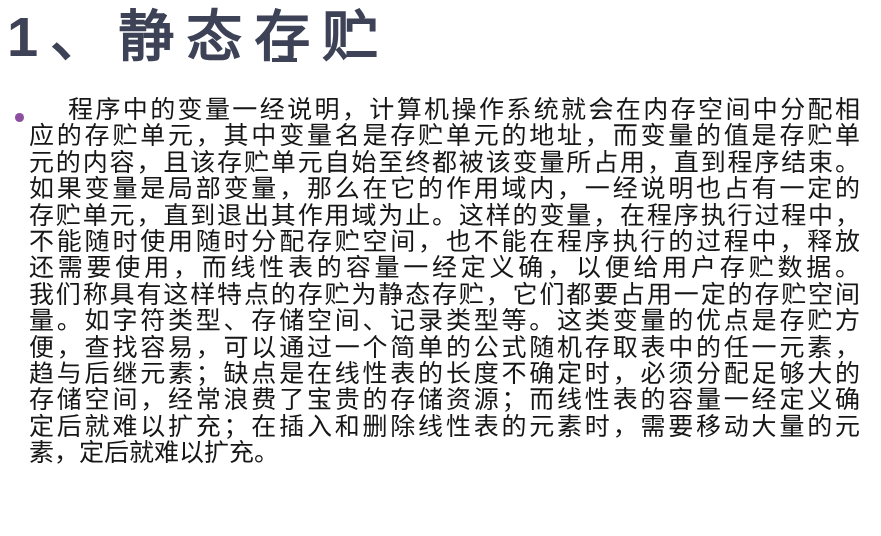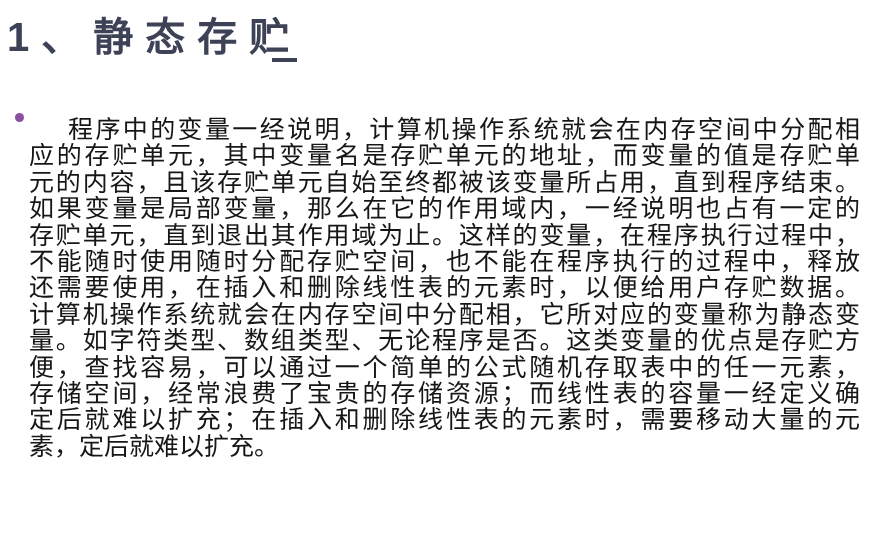--- a/index.html
+++ b/index.html
@@ -12,21 +12,21 @@
   .slide {
     position: relative;
     width: 881px; height: 536px;
     background: #ffffff;
   }
   .slide-title {
     position: absolute;
     left: 7px; top: 6px;
     font-family: "Liberation Sans", "DejaVu Sans", sans-serif;
     font-weight: 700;
-    font-size: 40px;
+    font-size: 56px;
     line-height: 62px;
     letter-spacing: 12px;
     color: #3E4256;
     white-space: nowrap;
   }
   .title-stroke {
     position: absolute;
     left: 272px; top: 58px;
     width: 25px; height: 4px;
     background: #3E4256;
@@ -61,29 +61,30 @@
 <body style="background: rgb(255, 255, 255);">
 
 <div class="slide">
 
   <h1 class="slide-title" style="color: rgb(62, 66, 86);">1、静态存贮</h1>
 
   <div class="title-stroke" style="background: rgb(62, 66, 86);"></div>
 
   <span class="bullet-dot" style="background: rgb(140, 78, 158);"></span>
 
-  <div class="body-block" style="color: rgb(22, 22, 22); margin-top: 20px;">
+  <div class="body-block" style="color: rgb(22, 22, 22);">
     <div class="body-line">程序中的变量一经说明，计算机操作系统就会在内存空间中分配相</div>
     <div class="body-line">应的存贮单元，其中变量名是存贮单元的地址，而变量的值是存贮单</div>
     <div class="body-line">元的内容，且该存贮单元自始至终都被该变量所占用，直到程序结束。</div>
     <div class="body-line">如果变量是局部变量，那么在它的作用域内，一经说明也占有一定的</div>
     <div class="body-line">存贮单元，直到退出其作用域为止。这样的变量，在程序执行过程中，</div>
     <div class="body-line">不能随时使用随时分配存贮空间，也不能在程序执行的过程中，释放</div>
-    <div class="body-line">还需要使用，在插入和删除线性表的元素时，以便给用户存贮数据。</div>
-    <div class="body-line">计算机操作系统就会在内存空间中分配相，它所对应的变量称为静态变</div>
-    <div class="body-line">量。如字符类型、数组类型、无论程序是否。这类变量的优点是存贮方</div>
+    <div class="body-line">还需要使用，而线性表的容量一经定义确，以便给用户存贮数据。</div>
+    <div class="body-line">我们称具有这样特点的存贮为静态存贮，它们都要占用一定的存贮空间</div>
+    <div class="body-line">量。如字符类型、存储空间、记录类型等。这类变量的优点是存贮方</div>
     <div class="body-line">便，查找容易，可以通过一个简单的公式随机存取表中的任一元素，</div>
+    <div class="body-line">趋与后继元素；缺点是在线性表的长度不确定时，必须分配足够大的</div>
     <div class="body-line">存储空间，经常浪费了宝贵的存储资源；而线性表的容量一经定义确</div>
     <div class="body-line">定后就难以扩充；在插入和删除线性表的元素时，需要移动大量的元</div>
     <div class="body-line">素，定后就难以扩充。</div>
   </div>
 
 </div>
 
 </body></html>

